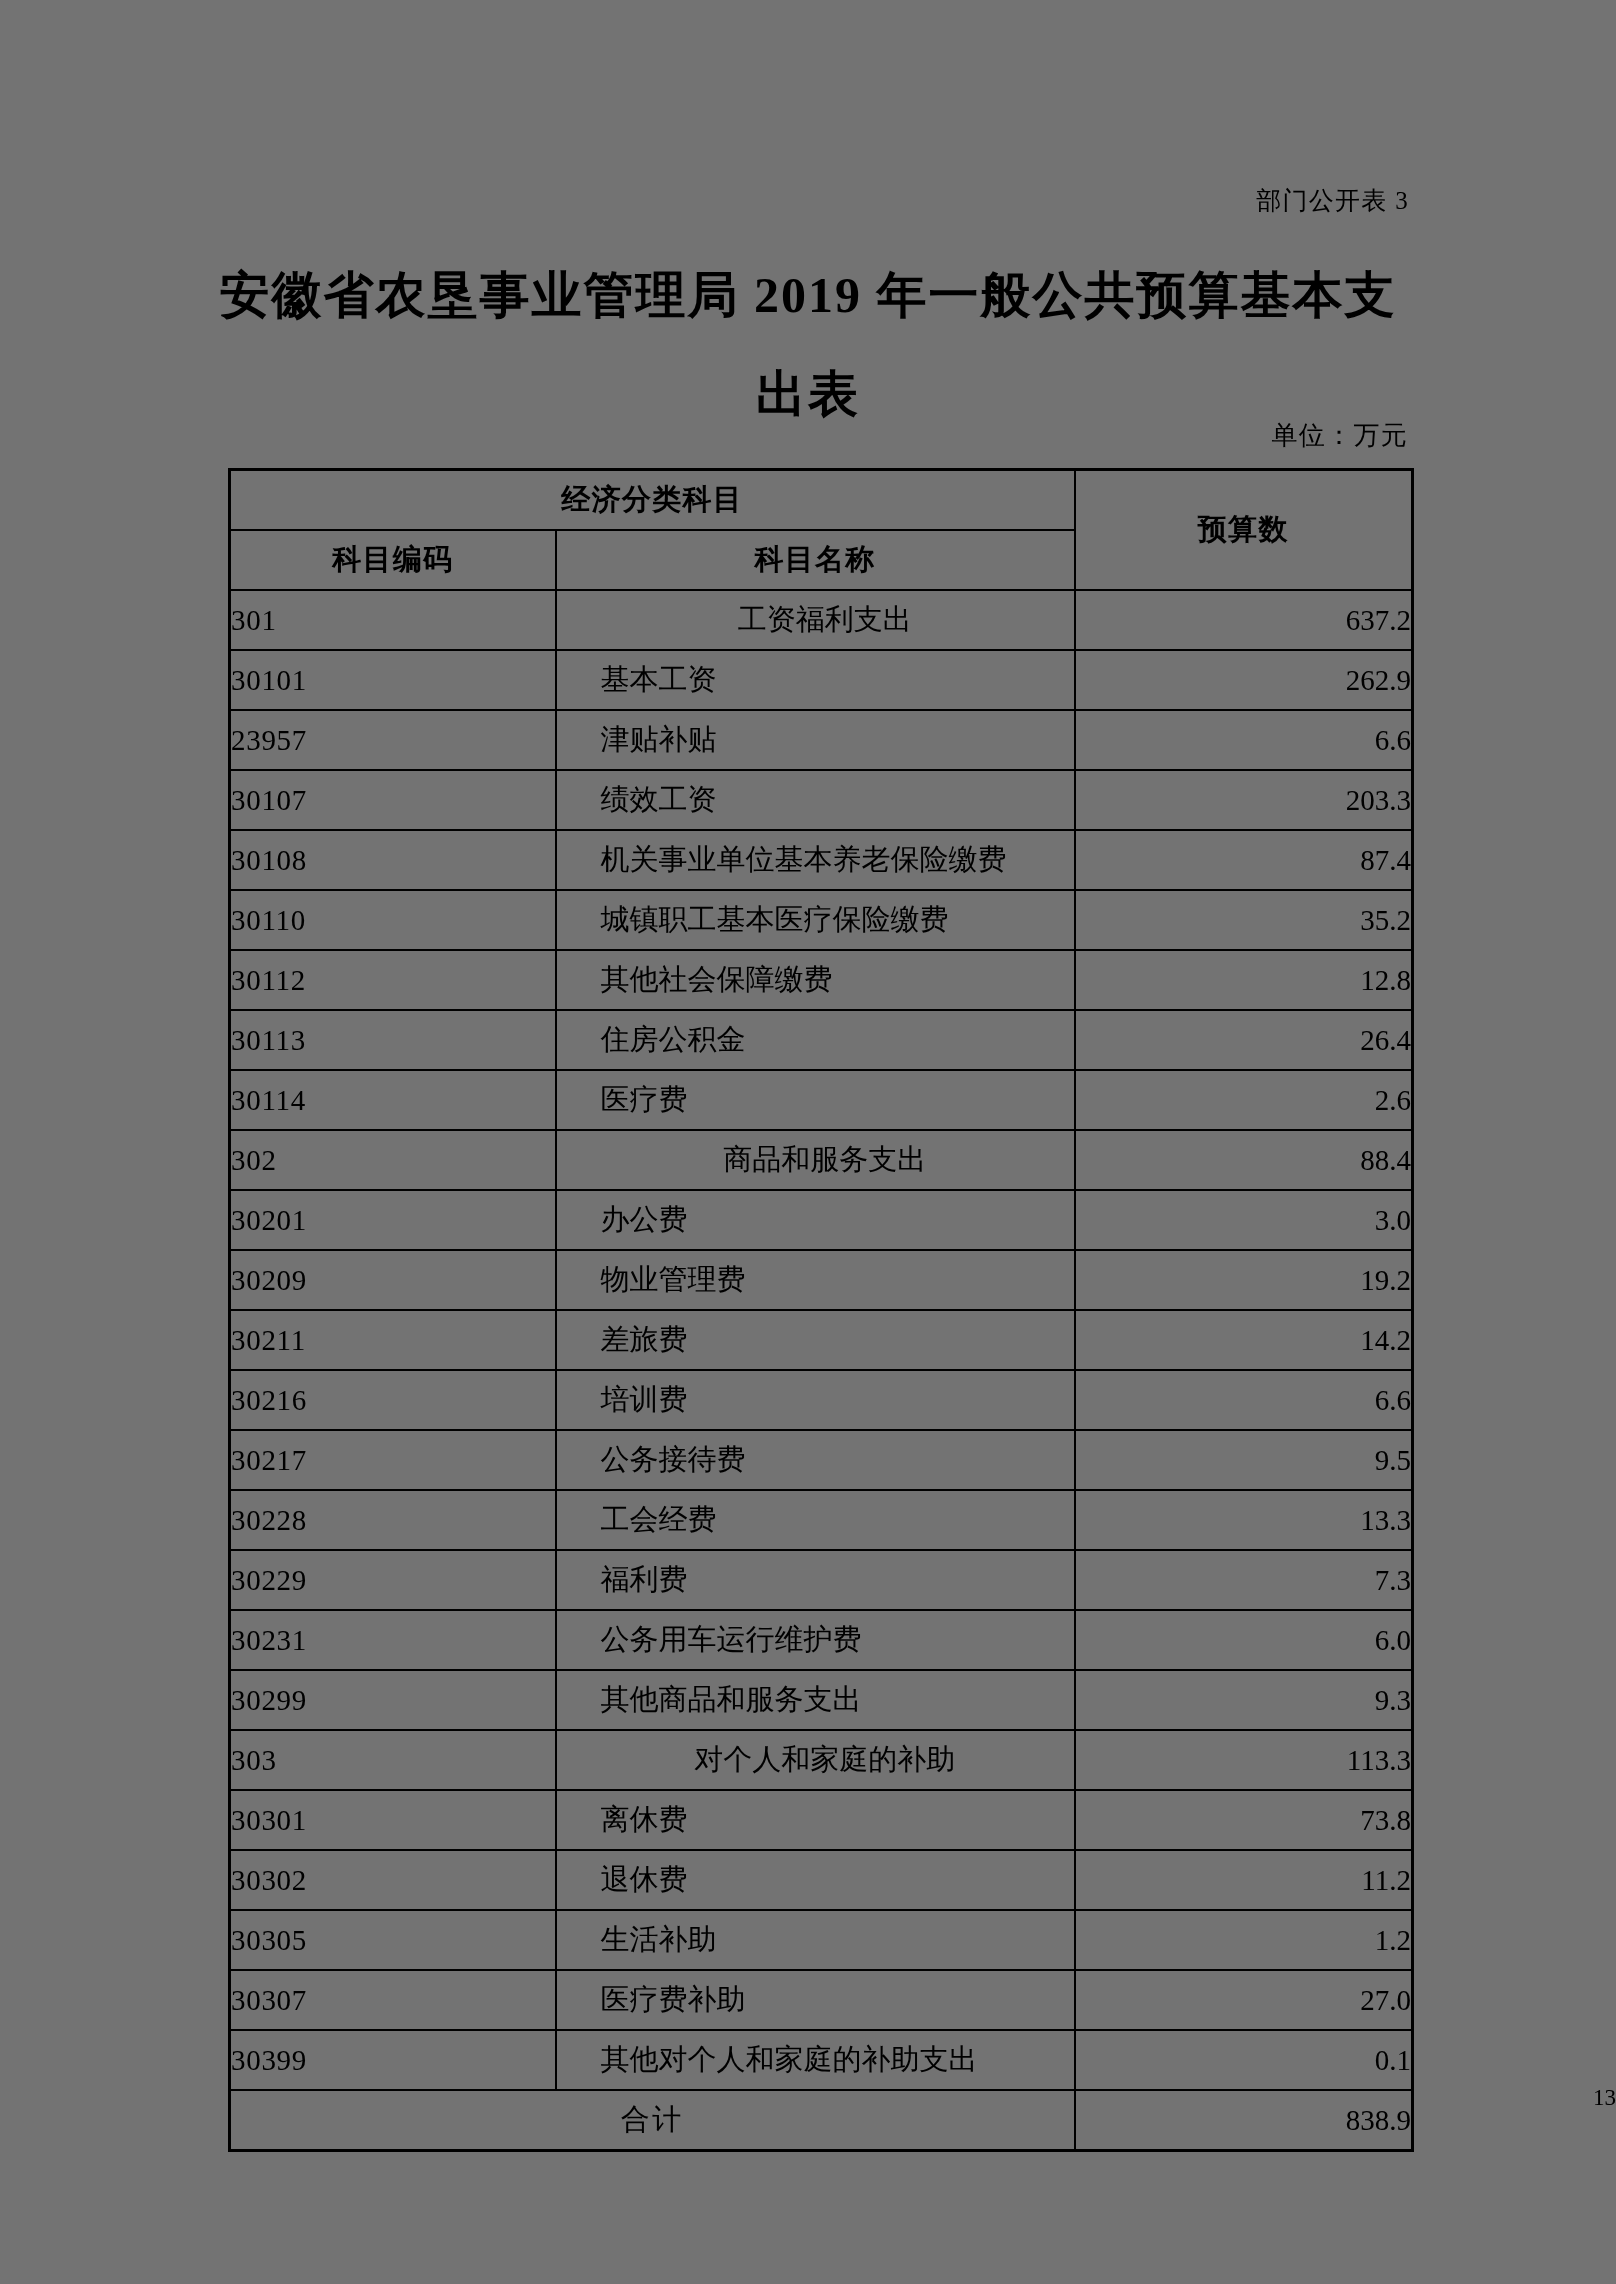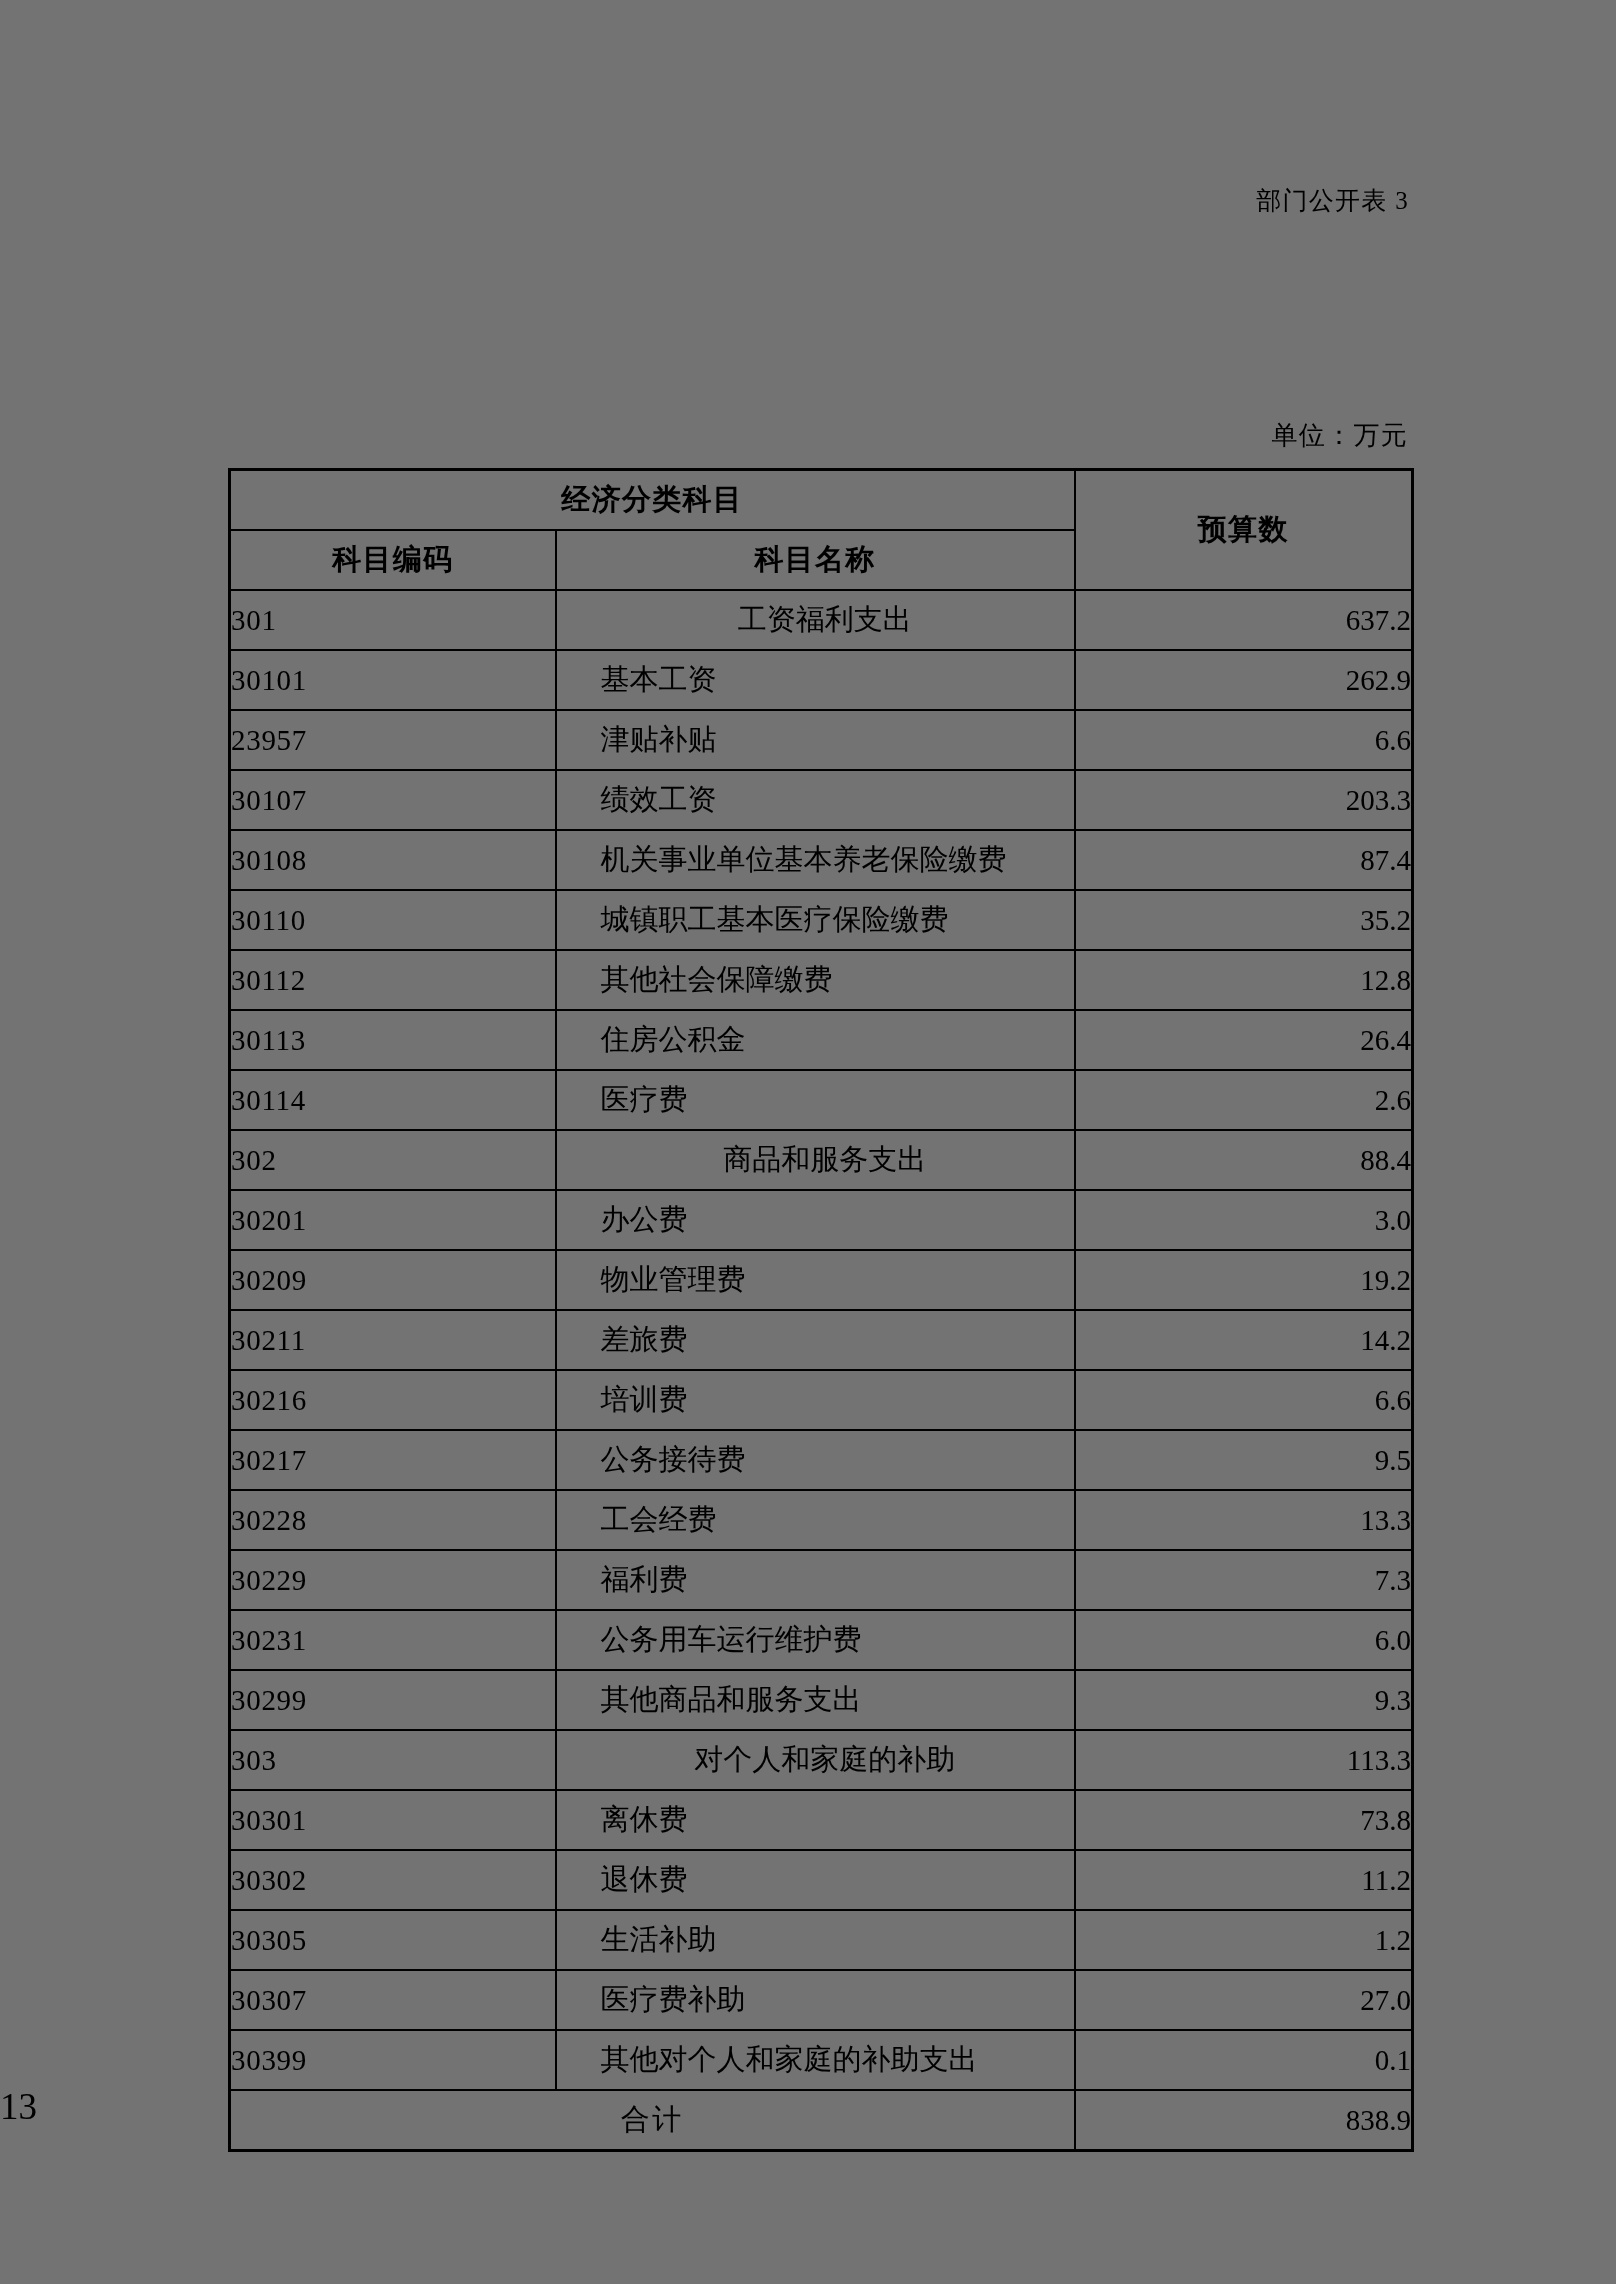--- a/index.html
+++ b/index.html
@@ -84,31 +84,35 @@
   }
   tr.total-row td.total-label {
     text-align: center;
     letter-spacing: 2.6px;
   }
   .page-number {
     position: absolute;
     top: 2085px;
     left: 0;
     width: 100%;
-    text-align: left;
-    font-size: 37px;
+    text-align: right;
+    font-size: 23px;
   }
 </style>
 </head>
 <body>
 
 <div class="page">
 
   <div class="corner-label">部门公开表 3</div>
 
+  <div class="doc-title">
+    <div>安徽省农垦事业管理局 2019 年一般公共预算基本支</div>
+    <div>出表</div>
+  </div>
 
   <div class="unit-note">单位：万元</div>
 
   <table class="budget">
     <colgroup>
       <col class="c-code">
       <col class="c-name">
       <col class="c-val">
     </colgroup>
     <thead>

